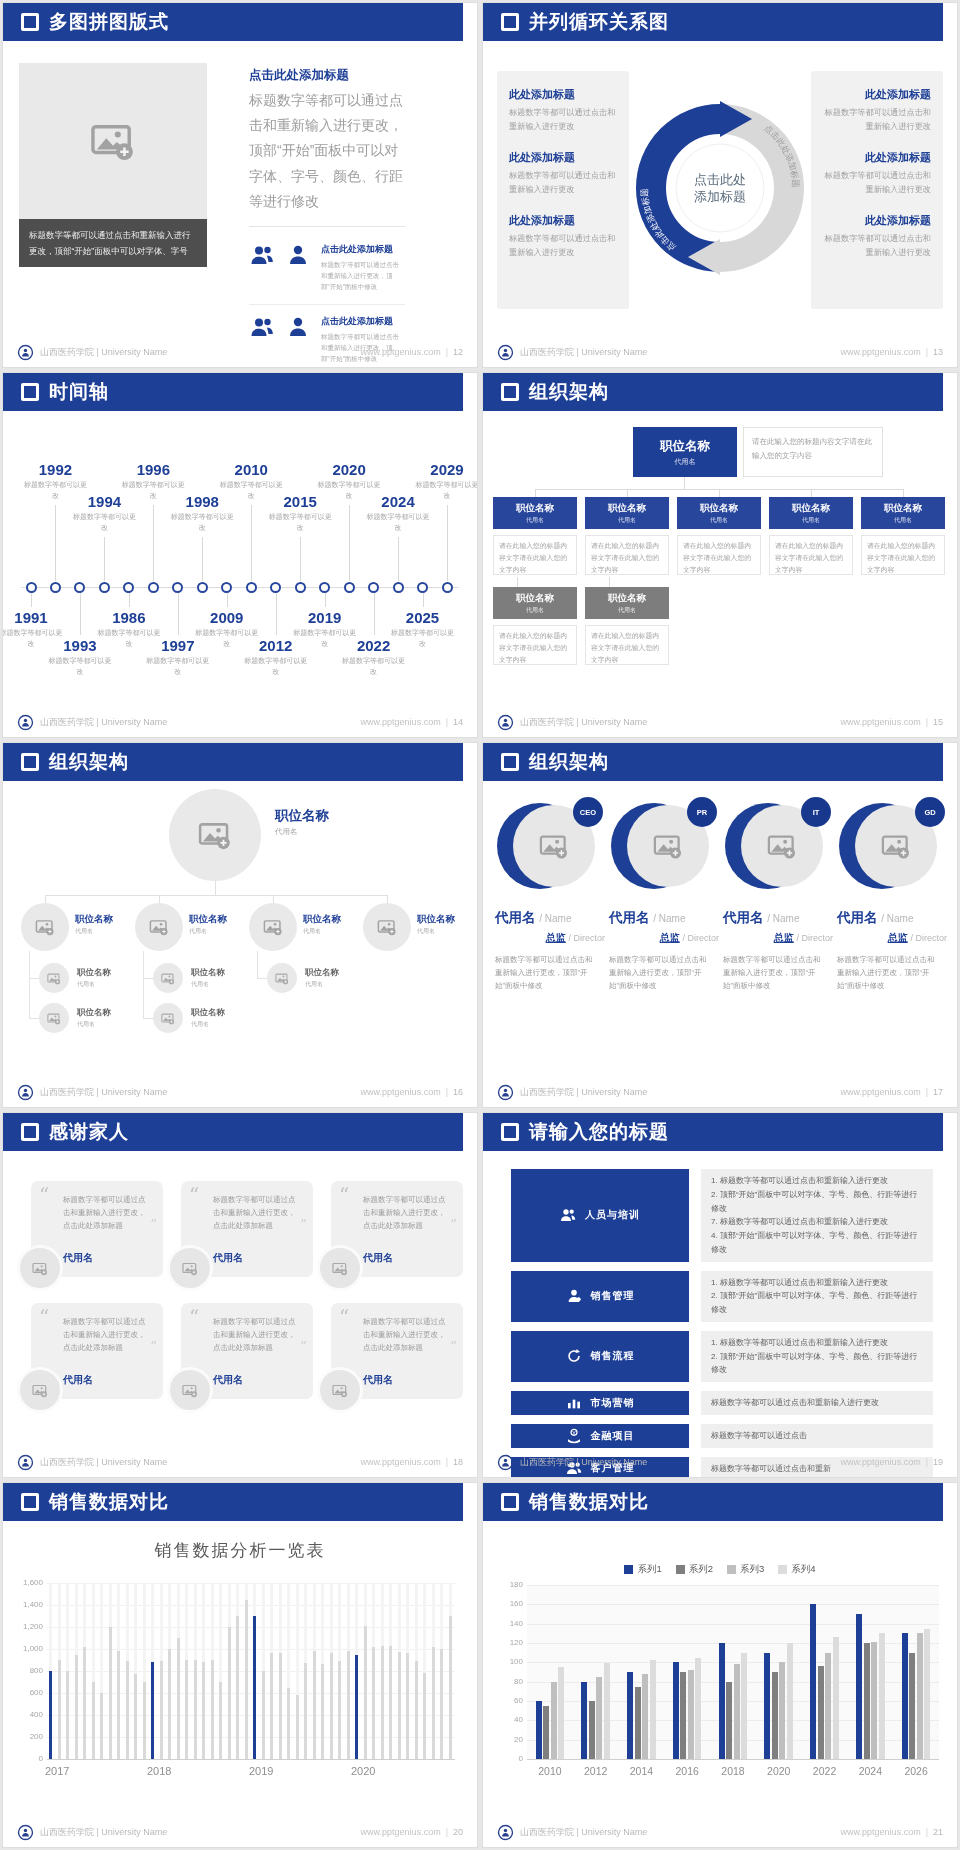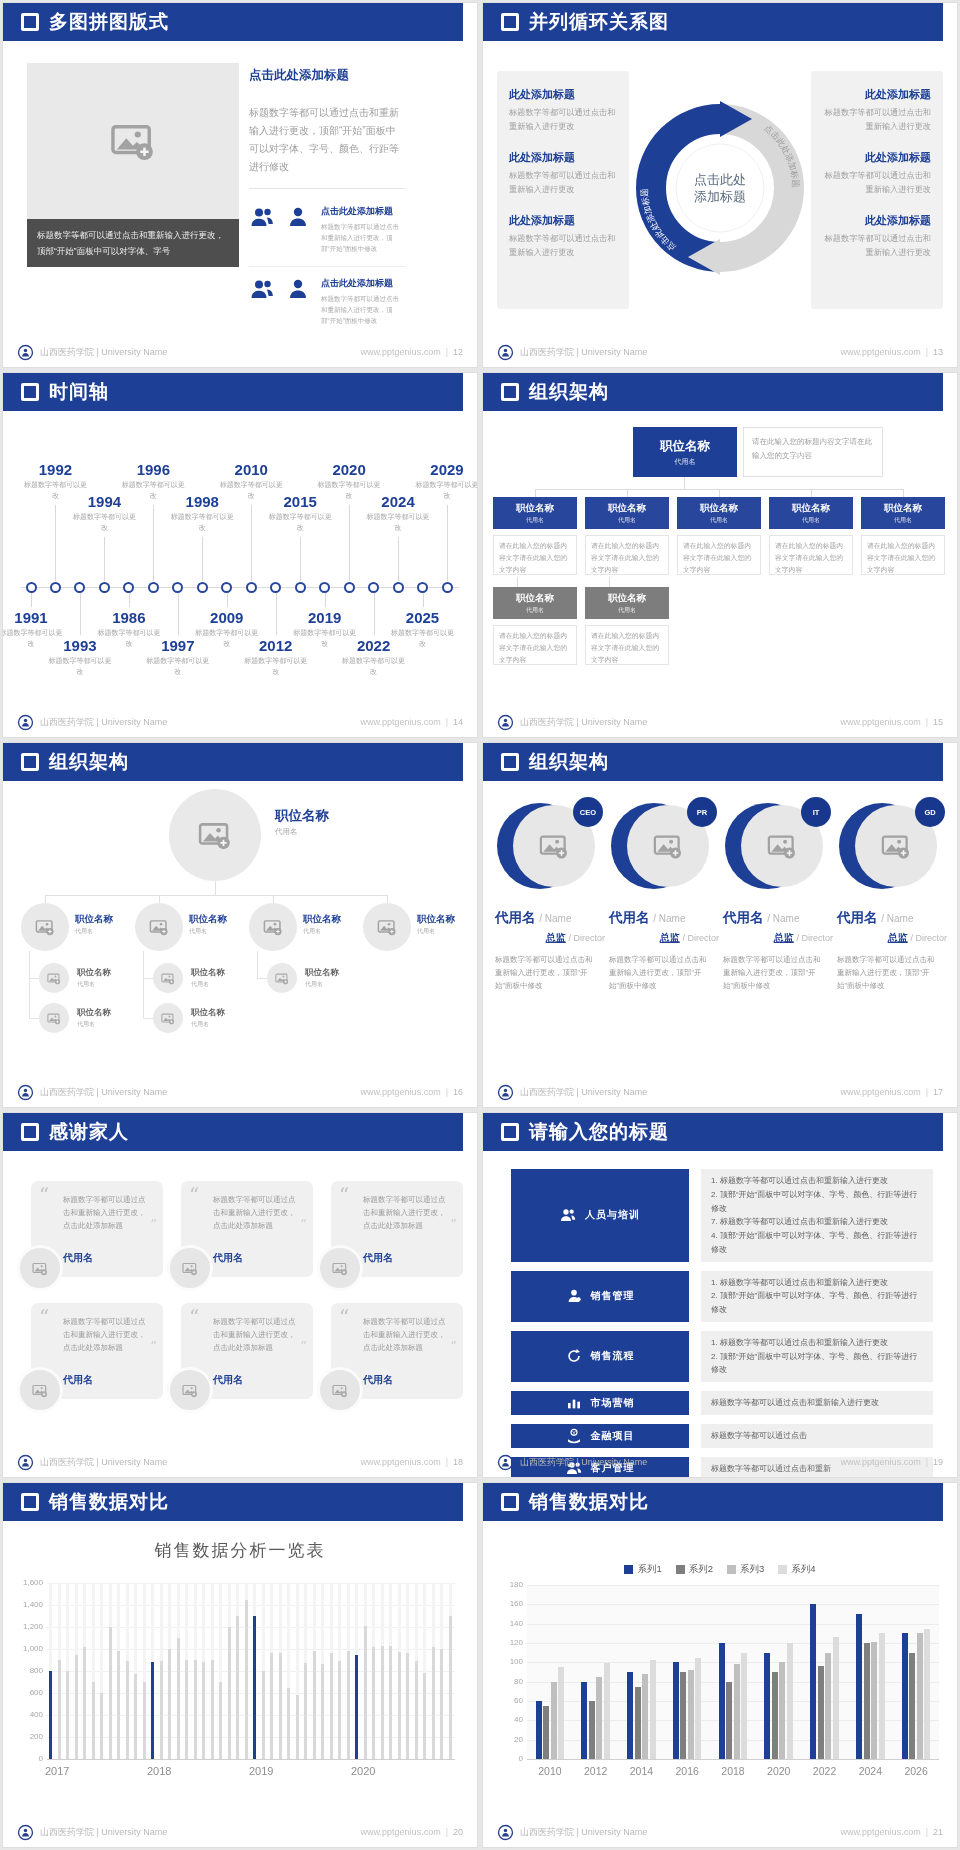--- a/index.html
+++ b/index.html
@@ -13,26 +13,26 @@
   .sl-title{margin:0;color:#fff;font-size:19px;font-weight:bold;letter-spacing:1px;}
   .sl-body{position:absolute;top:38px;left:0;width:474px;height:296px;}
   
   .sl-foot{position:absolute;left:0;bottom:0;width:474px;height:30px;display:flex;align-items:center;padding:0 14px;box-sizing:border-box;font-size:9px;color:#b9b9b9;}
   .logo{width:17px;height:17px;margin-right:6px;}
   .school{flex:1;}
   .site{color:#c3c3c3;}
   .psep{margin:0 5px;color:#d2d2d2;}
   .pnum{color:#b9b9b9;}
   
-  .s1-img{position:absolute;left:24px;top:22px;width:212px;}
+  .s1-img{position:absolute;left:16px;top:22px;width:188px;}
   .s1-ph{height:156px;background:#e9e9e9;display:flex;align-items:center;justify-content:center;color:#a2a2a2;}
   .s1-cap{background:#4e4e4e;color:#eee;font-size:8.5px;line-height:1.9;padding:8px 10px;}
   .s1-right{position:absolute;left:246px;top:26px;width:156px;}
   .s1-h{font-size:12.5px;font-weight:bold;color:#1e3f96;}
-  .s1-p{font-size:10px;line-height:1.8;color:#9d9d9d;margin-top:20px;}
+  .s1-p{font-size:14px;line-height:1.8;color:#9d9d9d;margin-top:4px;}
   .s1-div{height:1px;background:#e4e4e4;margin:12px 0;}
   .s1-item{display:flex;gap:10px;align-items:flex-start;padding:4px 0;}
   .s1-item + .s1-item{border-top:1px solid #ececec;margin-top:8px;padding-top:10px;}
   .s1-ic{width:26px;height:24px;color:#1e3f96;flex:0 0 auto;}
   .s1-ih{font-size:9px;font-weight:bold;color:#1e3f96;}
   .s1-it{font-size:6.5px;line-height:1.7;color:#ababab;margin-top:3px;}
   .s1-item.users-icon .ic-users{display:block;}
   .s1-item.user-icon .ic-user{display:block;}
   
   .s2-panel{position:absolute;top:30px;width:132px;height:238px;background:#f1f1f1;border-radius:3px;padding:16px 12px;box-sizing:border-box;}

